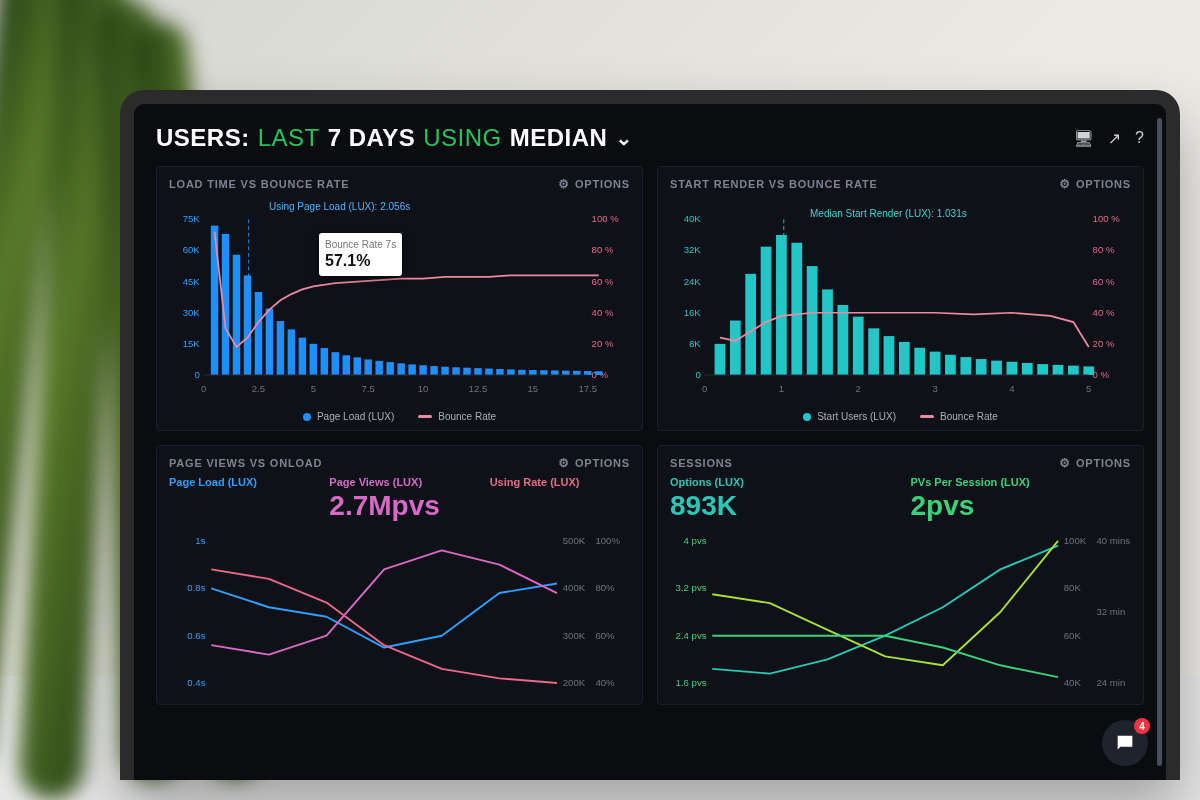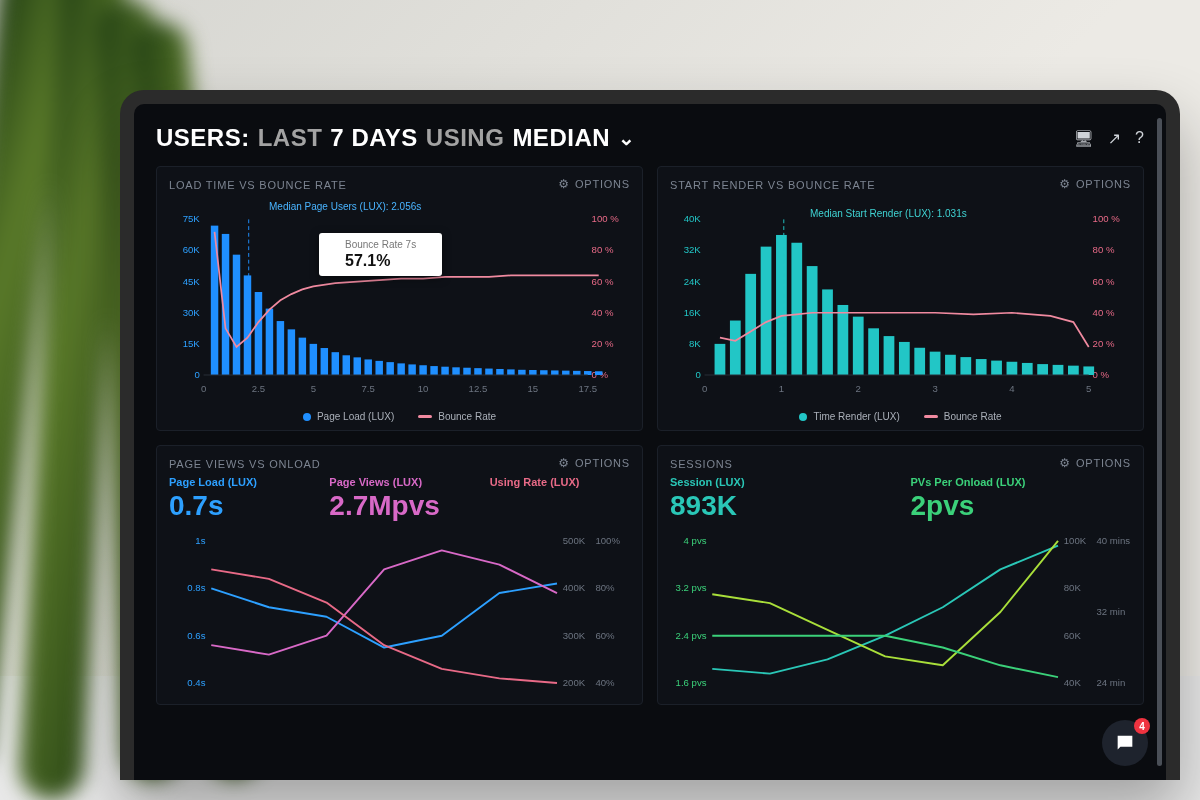--- a/index.html
+++ b/index.html
@@ -3,42 +3,42 @@
 <meta charset="utf-8">
 <style>
   html,body{margin:0;padding:0;background:#e8e8e8;font-family:-apple-system,Helvetica,Arial,sans-serif;width:1200px;height:800px;overflow:hidden}
   .photo{position:relative;width:1200px;height:676px;background:linear-gradient(135deg,#d5d5d0 0%,#eceae5 60%)}
   .plant{position:absolute;left:-80px;top:-40px;width:380px;height:900px;filter:blur(10px)}
   .leaf{position:absolute;background:linear-gradient(100deg,#1e3b12,#5a7a29 40%,#2e4a18);border-radius:40px}
   .laptop{position:absolute;right:20px;top:90px;width:1060px;height:690px;background:#2b2b2b;border-radius:24px 24px 0 0;padding:14px 14px 0 14px;box-sizing:border-box;box-shadow:0 30px 60px rgba(0,0,0,.3)}
   .screen{width:100%;height:100%;background:#0a0c10;border-radius:10px 10px 0 0;padding:20px 22px 0 22px;box-sizing:border-box;color:#cfd3d8;overflow:hidden;position:relative}
   .topbar{display:flex;align-items:center;justify-content:space-between;margin-bottom:14px}
   .title{font-size:24px;font-weight:900;letter-spacing:.5px;text-transform:uppercase;display:flex;gap:8px;align-items:center}
-  .title .dim{color:#a3a3a3;font-weight:700}
+  .title .dim{color:#22c55e;font-weight:400}
   .title .bright{color:#fff}
   .chev{color:#fff;font-size:20px}
   .topicons{display:flex;gap:14px;color:#cfd3d8}
   .topicons span{cursor:pointer}
   .grid{display:grid;grid-template-columns:1fr 1fr;grid-template-rows:auto auto;gap:14px}
   .panel{background:#0e1117;border:1px solid #1b2029;border-radius:4px;padding:10px 12px 8px 12px;position:relative}
-  .panel-head{display:flex;justify-content:space-between;align-items:flex-end;font-size:11px;letter-spacing:.8px;text-transform:uppercase;color:#7c8491;margin-bottom:6px;font-weight:400}
+  .panel-head{display:flex;justify-content:space-between;align-items:center;font-size:11px;letter-spacing:.8px;text-transform:uppercase;color:#7c8491;margin-bottom:6px;font-weight:700}
   .opt{display:flex;align-items:center;gap:5px;color:#7c8491;font-size:11px;cursor:pointer}
   .gear{font-size:12px}
   .chart-wrap{position:relative;height:210px}
   .chart-wrap.short{height:168px}
   svg{font-family:inherit}
   .axis{fill:#6c7480;font-size:10px}
   .axisL{fill:#2da0ff;font-size:10px}
   .axisG{fill:#3bd17a;font-size:10px}
   .axisR{fill:#e86a87;font-size:10px}
   .axisC{fill:#22c6c6;font-size:10px}
   .legend{display:flex;justify-content:center;gap:24px;font-size:10px;color:#aab0b9;margin-top:4px}
   .legend span{display:flex;align-items:center;gap:6px}
   .dot{width:8px;height:8px;border-radius:4px;display:inline-block}
-  .tooltip{position:absolute;background:#fff;color:#111;padding:6px 26px;border-radius:3px;font-size:10px;line-height:1.2;box-shadow:0 2px 8px rgba(0,0,0,.5)}
+  .tooltip{position:absolute;background:#fff;color:#111;padding:6px 6px;border-radius:3px;font-size:10px;line-height:1.2;box-shadow:0 2px 8px rgba(0,0,0,.5)}
   .tooltip .ttl{color:#777}
   .tooltip .val{font-size:16px;font-weight:800}
   .median-lbl{position:absolute;font-size:10px;color:#49b4ff}
   .statrow{display:flex;justify-content:space-between;gap:20px;margin-bottom:6px}
   .stat{flex:1}
   .stat .lbl{font-size:11px;font-weight:600}
   .stat .val{font-size:28px;font-weight:900;margin-top:2px}
   .c-blue{color:#2da0ff}.c-pink{color:#d869c7}.c-rose{color:#e86a87}
   .c-teal{color:#2ac7b7}.c-lime{color:#a9df3a}.c-green{color:#3bd17a}
   .chat{position:absolute;right:18px;bottom:14px;width:46px;height:46px;background:#1e232d;border-radius:50%;display:flex;align-items:center;justify-content:center;color:#fff}
@@ -80,21 +80,21 @@
 
         <div class="panel">
           <div class="panel-head">
             <span>Load Time vs Bounce Rate</span>
             <span class="opt">
                 <span class="gear">⚙</span>
                 <span>Options</span>
               </span>
           </div>
           <div class="chart-wrap">
-            <div class="median-lbl" style="left:100px;top:4px">Median Page Users (LUX): 2.056s</div>
+            <div class="median-lbl" style="left:100px;top:4px">Using Page Load (LUX): 2.056s</div>
             <div class="tooltip" style="left:150px;top:36px">
               <div class="ttl">Bounce Rate 7s</div>
               <div class="val">57.1%</div>
             </div>
             <svg viewBox="0 0 480 200" width="100%" height="100%" id="svg-load">
                 <text x="32" y="179" class="axisL" text-anchor="end">0</text>
                 <text x="32" y="146.6" class="axisL" text-anchor="end">15K</text>
                 <text x="32" y="114.2" class="axisL" text-anchor="end">30K</text>
                 <text x="32" y="81.8" class="axisL" text-anchor="end">45K</text>
                 <text x="32" y="49.400000000000006" class="axisL" text-anchor="end">60K</text>
@@ -221,41 +221,40 @@
                 <rect x="414.4" y="166.28" width="11.2" height="9.719999999999999" fill="#22c6c6"></rect>
                 <rect x="430.4" y="167.09" width="11.2" height="8.909999999999997" fill="#22c6c6"></rect>
                 <line x1="118.48" y1="14" x2="118.48" y2="176" stroke="#22c6c6" stroke-dasharray="4 3" stroke-width="1"></line>
                 <path d="M52 137.12 L68 140.36 L84 130.64 L100 120.91999999999999 L116 114.44 L132 112.82 L148 111.2 L164 111.2 L196 111.2 L236 111.2 L276 111.2 L316 112.82 L356 111.2 L396 114.44 L420 120.91999999999999 L436 146.84 " fill="none" stroke="#f08aa0" stroke-width="1.8"></path>
                 <line x1="36" y1="176" x2="436" y2="176" stroke="#2a303a"></line>
               </svg>
           </div>
           <div class="legend">
             <span>
                 <i class="dot" style="background:#22c6c6"></i>
-                <span>Time Render (LUX)</span>
+                <span>Start Users (LUX)</span>
               </span>
             <span>
                 <i class="dot" style="background:#f08aa0;height:3px;border-radius:2px;width:14px"></i>
                 <span>Bounce Rate</span>
               </span>
           </div>
         </div>
 
         <div class="panel">
           <div class="panel-head">
             <span>Page Views vs Onload</span>
             <span class="opt">
                 <span class="gear">⚙</span>
                 <span>Options</span>
               </span>
           </div>
           <div class="statrow">
             <div class="stat">
                 <div class="lbl c-blue">Page Load (LUX)</div>
-                <div class="val c-blue">0.7s</div>
               </div>
             <div class="stat">
                 <div class="lbl c-pink">Page Views (LUX)</div>
                 <div class="val c-pink">2.7Mpvs</div>
               </div>
             <div class="stat">
                 <div class="lbl c-rose">Using Rate (LUX)</div>
               </div>
           </div>
           <div class="chart-wrap short">
@@ -282,25 +281,25 @@
         <div class="panel">
           <div class="panel-head">
             <span>Sessions</span>
             <span class="opt">
                 <span class="gear">⚙</span>
                 <span>Options</span>
               </span>
           </div>
           <div class="statrow">
             <div class="stat">
-                <div class="lbl c-teal">Session (LUX)</div>
+                <div class="lbl c-teal">Options (LUX)</div>
                 <div class="val c-teal">893K</div>
               </div>
             <div class="stat">
-                <div class="lbl c-green">PVs Per Onload (LUX)</div>
+                <div class="lbl c-green">PVs Per Session (LUX)</div>
                 <div class="val c-green">2pvs</div>
               </div>
           </div>
           <div class="chart-wrap short">
             <svg viewBox="0 0 480 160" width="100%" height="100%" id="svg-sessions">
                 <text x="38" y="157" class="axisG" text-anchor="end">1.6 pvs</text>
                 <text x="38" y="107.66666666666669" class="axisG" text-anchor="end">2.4 pvs</text>
                 <text x="38" y="58.33333333333333" class="axisG" text-anchor="end">3.2 pvs</text>
                 <text x="38" y="9" class="axisG" text-anchor="end">4 pvs</text>
                 <text x="410" y="157" class="axis" text-anchor="start" fill="#2ac7b7">40K</text>

